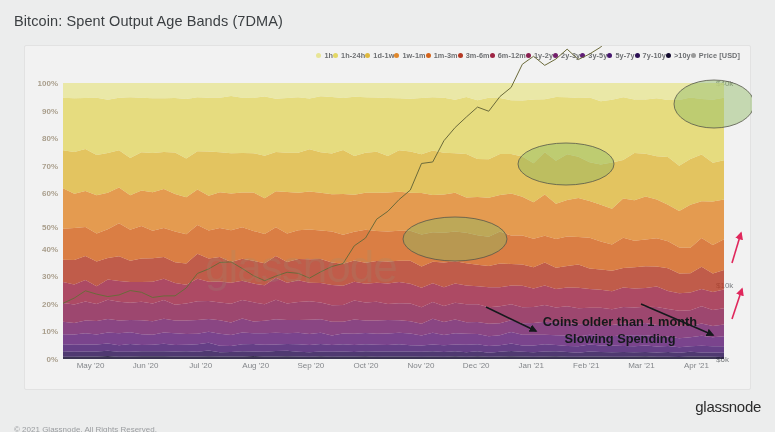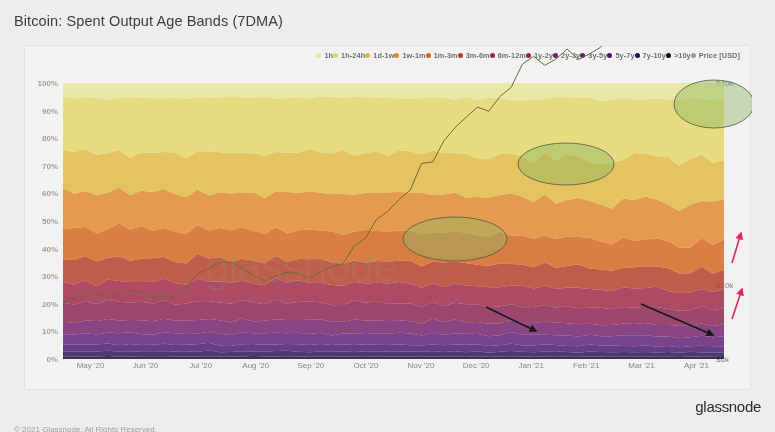--- a/index.html
+++ b/index.html
@@ -134,21 +134,21 @@
       </div>
     </div>
 
   <div id="plot-wrap">
     <div id="yleft">
         <div class="ytick" style="top: 313px;">0%</div>
         <div class="ytick" style="top: 285.4px;">10%</div>
         <div class="ytick" style="top: 257.8px;">20%</div>
         <div class="ytick" style="top: 230.2px;">30%</div>
         <div class="ytick" style="top: 202.6px;">40%</div>
-        <div class="ytick" style="top: 175px;">50%</div>
+        <div class="ytick" style="top: 181px;">50%</div>
         <div class="ytick" style="top: 147.4px;">60%</div>
         <div class="ytick" style="top: 119.8px;">70%</div>
         <div class="ytick" style="top: 92.2px;">80%</div>
         <div class="ytick" style="top: 64.6px;">90%</div>
         <div class="ytick" style="top: 37px;">100%</div>
       </div>
     <div id="yright">
         <div class="ytickr" style="top: 313px;">$6k</div>
         <div class="ytickr" style="top: 238.683px;">$10k</div>
         <div class="ytickr" style="top: 37px;">$40k</div>
@@ -182,20 +182,24 @@
           </marker>
         </defs>
         <line x1="707" y1="217" x2="716" y2="187" stroke="#e0275c" stroke-width="1.6" marker-end="url(#ar)"></line>
         <line x1="707" y1="273" x2="717" y2="243" stroke="#e0275c" stroke-width="1.6" marker-end="url(#ar)"></line>
         <line x1="461" y1="261" x2="511" y2="285" stroke="#15191c" stroke-width="1.6" marker-end="url(#ab)"></line>
         <line x1="616" y1="258" x2="688" y2="289" stroke="#15191c" stroke-width="1.6" marker-end="url(#ab)"></line>
       </svg>
     <div id="watermark">glassnode</div>
 
 
+    <div class="ann" id="ann-slow">
+      <div>Coins older than 1 month</div>
+      <div>Slowing Spending</div>
+    </div>
   <div class="xtick" style="left: 65.5417px; text-align: right;">May '20</div>
       <div class="xtick" style="left: 120.625px;">Jun '20</div>
       <div class="xtick" style="left: 175.708px;">Jul '20</div>
       <div class="xtick" style="left: 230.792px;">Aug '20</div>
       <div class="xtick" style="left: 285.875px;">Sep '20</div>
       <div class="xtick" style="left: 340.958px;">Oct '20</div>
       <div class="xtick" style="left: 396.042px; text-align: right;">Nov '20</div>
       <div class="xtick" style="left: 451.125px;">Dec '20</div>
       <div class="xtick" style="left: 506.208px;">Jan '21</div>
       <div class="xtick" style="left: 561.292px;">Feb '21</div>

